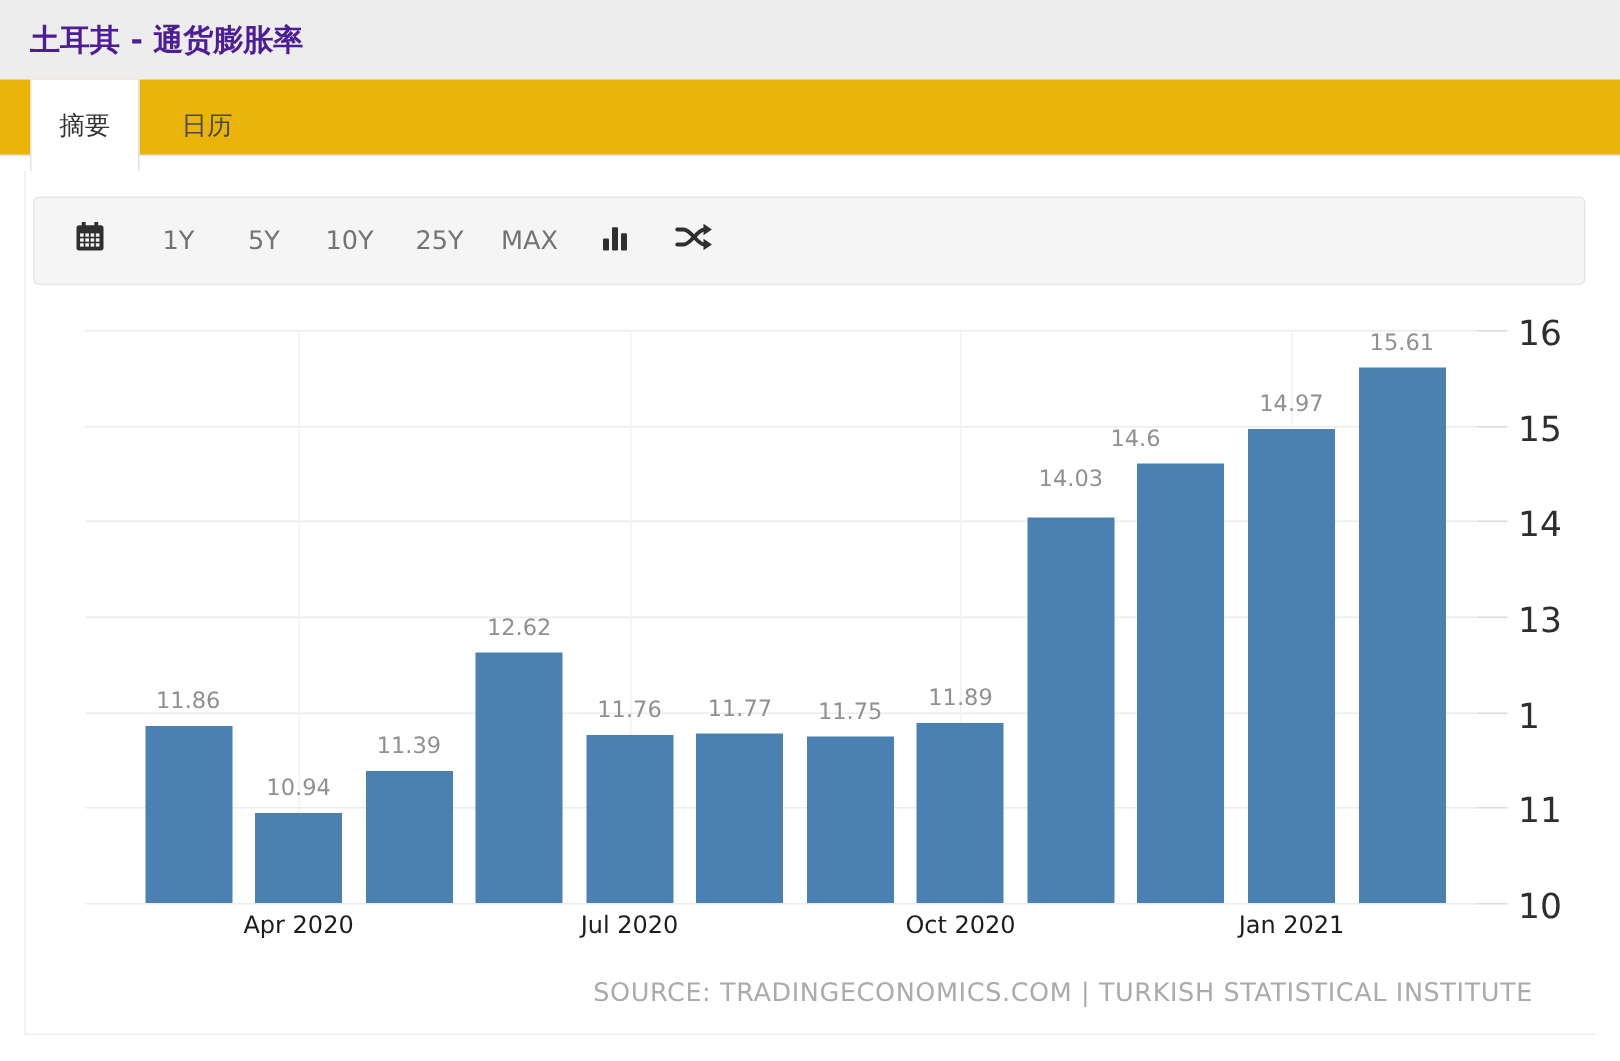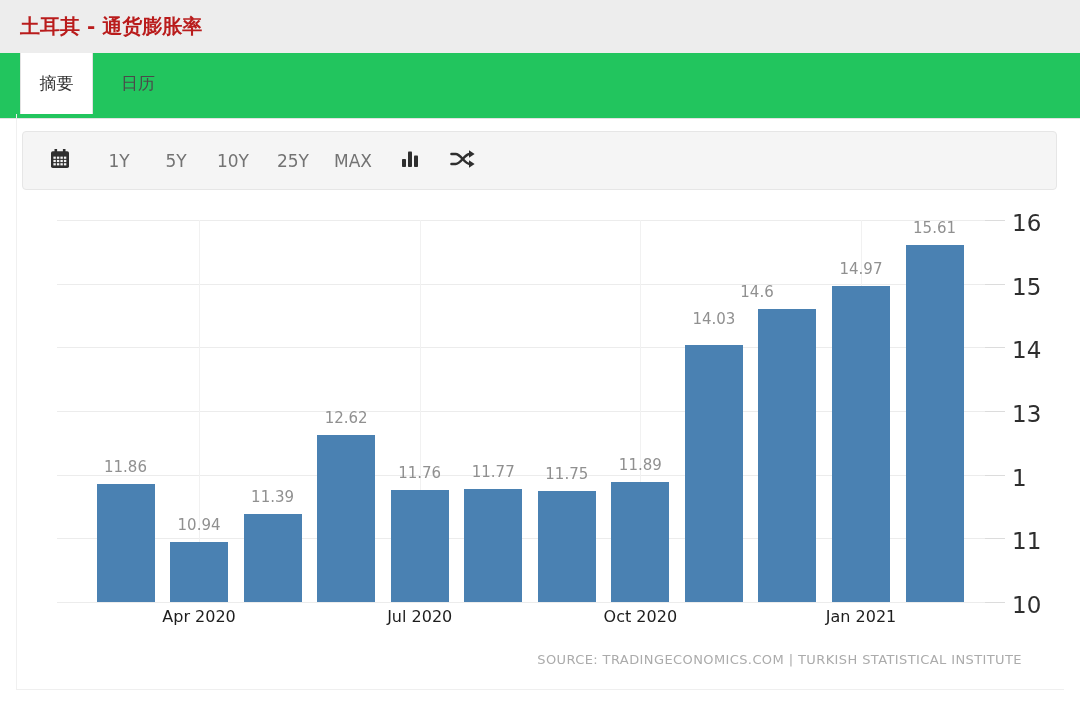--- a/index.html
+++ b/index.html
@@ -2,24 +2,24 @@
 <html><head>
 <meta charset="utf-8">
 <title>recreation</title>
 <style>
   html,body{margin:0;padding:0;background:#fff;}
   .page{position:relative;width:1080px;height:707px;background:#fff;
         font-family:"DejaVu Sans","Liberation Sans",sans-serif;overflow:hidden;}
 
   
   .header{position:absolute;left:0;top:0;width:1080px;height:53px;background:#ededed;}
-  .page-title{position:absolute;left:20px;top:13px;font-size:20px;font-weight:bold;color:#b91c1c;}
+  .page-title{position:absolute;left:20px;top:13px;font-size:20px;font-weight:bold;color:#4c1d95;}
 
   
-  .tabbar{position:absolute;left:0;top:53px;width:1080px;height:66px;background:#22c55e;}
+  .tabbar{position:absolute;left:0;top:53px;width:1080px;height:51px;background:#eab308;}
   .tabbar::after{content:"";position:absolute;left:0;right:0;bottom:0;height:1px;background:#e2e2e2;z-index:1;}
   .tab{position:absolute;top:0;height:61px;display:flex;align-items:center;justify-content:center;
        font-size:17px;color:#4a4a4a;cursor:pointer;box-sizing:border-box;}
   .tab.active{left:20px;width:73px;background:#fff;border-left:1px solid #e2e2e2;
               border-right:1px solid #e2e2e2;z-index:2;color:#333;}
   .tab.t2{left:106px;width:64px;}
   .tab.t3{left:180px;width:76px;}
   .caret{width:0;height:0;border-left:5px solid transparent;border-right:5px solid transparent;
          border-top:6px solid #333;margin-left:7px;margin-top:3px;}
 
@@ -35,21 +35,21 @@
   
   .plot{position:absolute;left:0;top:195px;width:1080px;height:460px;}
   .gridline{position:absolute;left:57px;width:928px;height:1px;background:#ececec;}
   .ytick{position:absolute;left:985px;width:20px;height:1px;background:#dcdcdc;}
   .ylabel{position:absolute;left:1012px;width:46px;font-size:23px;color:#2e2e2e;text-align:left;}
   .vgrid{position:absolute;width:1px;background:#f1f1f1;}
   .bar{position:absolute;width:58px;background:#4a81b2;}
   .bar-value{position:absolute;width:90px;text-align:center;font-size:15px;color:#909090;}
   .xlabel{position:absolute;width:130px;text-align:center;font-size:16px;color:#1d1d1d;}
 
-  .source{position:absolute;right:58px;top:652px;font-size:13px;color:#ababab;letter-spacing:.4px;}
+  .source{position:absolute;right:58px;top:652px;font-size:17px;color:#ababab;letter-spacing:.4px;}
   .panel-left-border{position:absolute;left:16px;top:114px;width:1px;height:575px;background:#f0f0f0;}
   .panel-bottom-border{position:absolute;left:16px;top:689px;width:1048px;height:1px;background:#efefef;}
 </style>
 </head>
 <body>
 
 <div class="page">
 
   <div class="header">
     <div class="page-title">土耳其 - 通货膨胀率</div>

